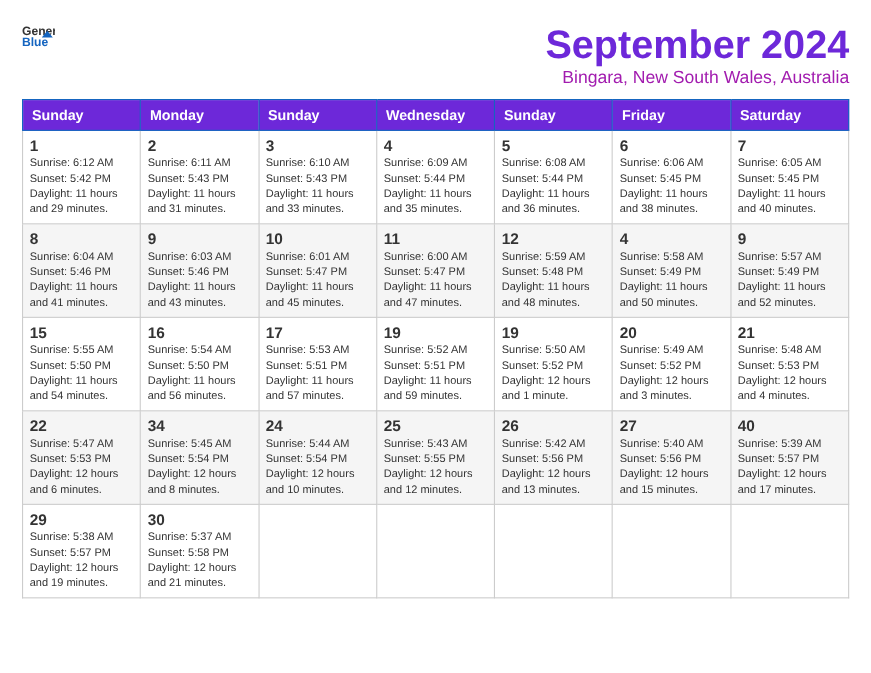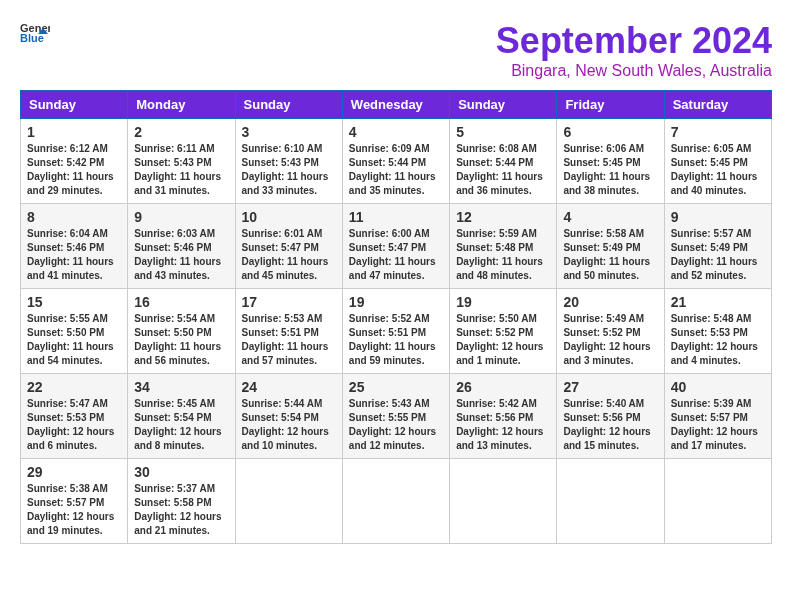--- a/index.html
+++ b/index.html
@@ -68,21 +68,20 @@
       font-size: 14px;
       font-weight: bold;
       color: #333;
       display: block;
       margin-bottom: 2px;
     }
     .day-info {
       font-size: 10px;
       line-height: 1.4;
       color: #333;
-      font-weight: bold;
     }
     .empty-cell {
       background: #fff !important;
     }
   </style>
 </head>
 <body>
 
 <div class="header-area">
   <div class="logo">

